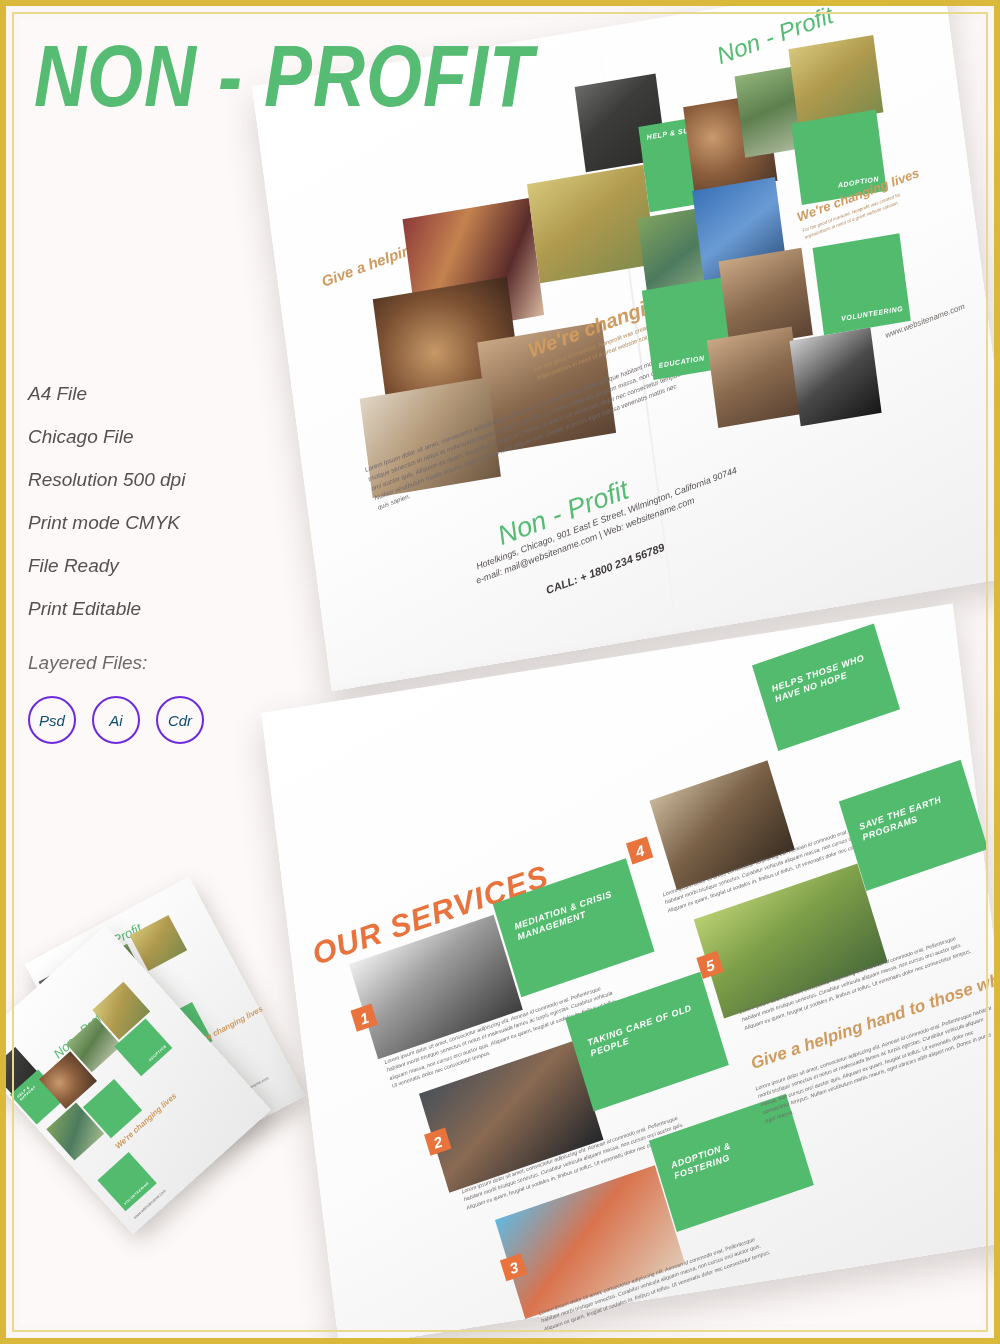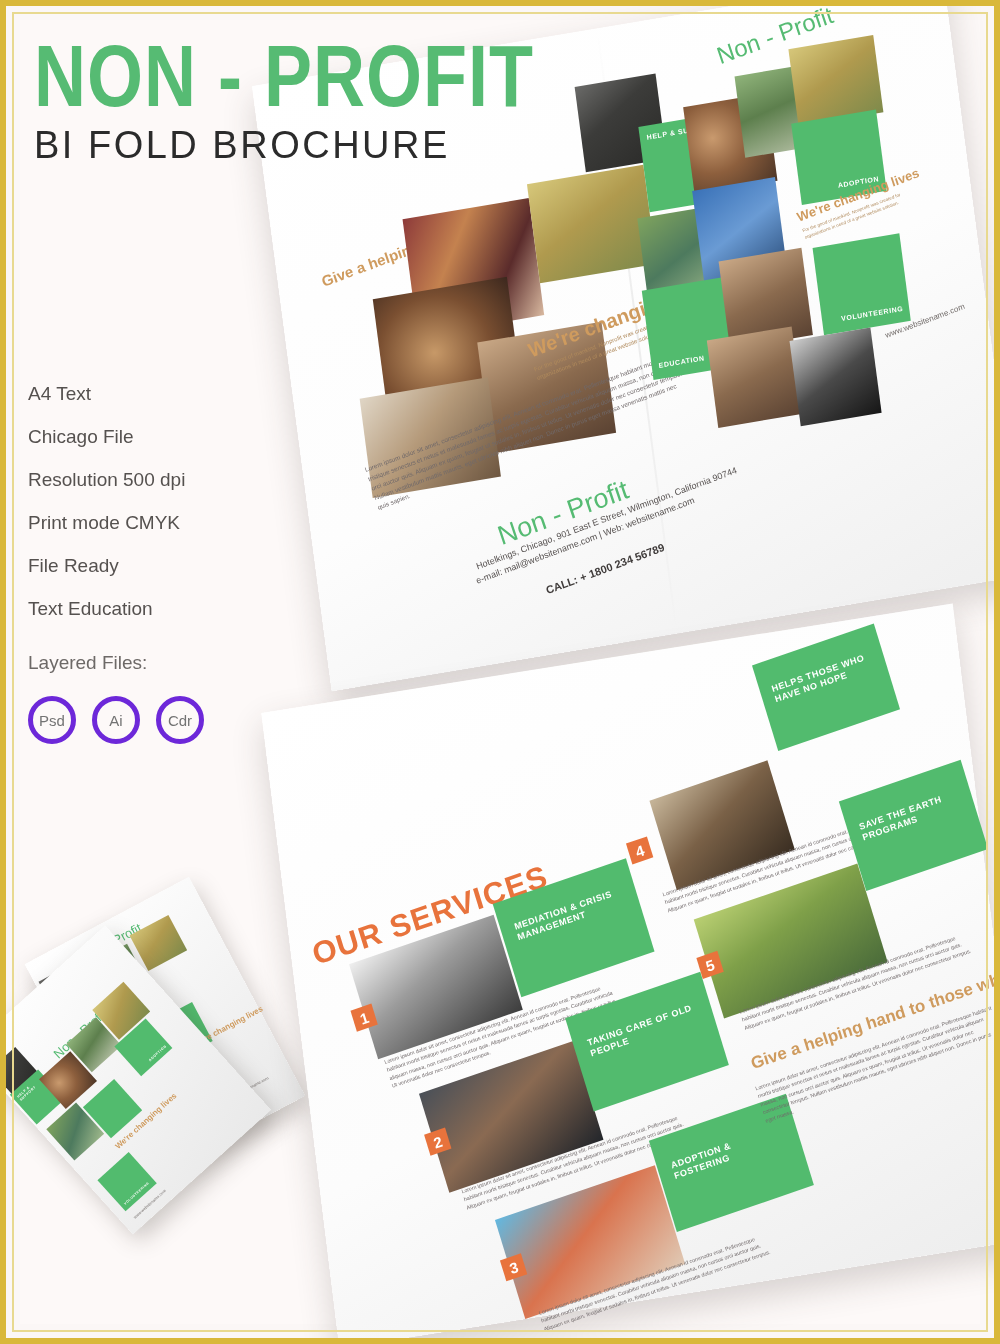--- a/index.html
+++ b/index.html
@@ -8,20 +8,21 @@
     font-family: "Liberation Sans", sans-serif;
     background: #ffffff;
     overflow: hidden;
   }
   .page {
     position: relative;
     width: 1000px; height: 1344px;
     background: #fbf7f6;
     border: 6px solid #d9b83a;
     overflow: hidden;
+    font-style: italic;
   }
   .page::after{
     content:""; position:absolute; inset:6px;
     border:2px solid #e8d98f; pointer-events:none; z-index:40;
   }
   .inner-frame{
     position:absolute; inset:14px;
     background:#fdf9f8;
     z-index:0;
   }
@@ -44,22 +45,22 @@
   
   .features{ position:absolute; left:22px; top:378px; z-index:12; }
   .feature{
     font-size:19px; color:#55514f; line-height:1; margin-bottom:24px;
     font-family:"Liberation Sans", sans-serif; font-weight:300;
   }
   .wf-label{ font-size:19px; color:#6d6967; margin-top:34px; margin-bottom:22px; font-weight:300;}
   .badges{ display:flex; gap:16px; }
   .badge{
     width:48px; height:48px; border-radius:50%;
-    border:5px solid #6d28d9; display:flex; align-items:center; justify-content:center;
-    font-size:15px; color:#737373; background:transparent; font-weight:300;
+    border:2px solid #6d28d9; display:flex; align-items:center; justify-content:center;
+    font-size:15px; color:#0c4a6e; background:transparent; font-weight:300;
   }
 
   
   .paper{ background:#ffffff; position:relative; }
   .greenbox{ background:#52bb6e; position:relative; }
   .grn-label{
     position:absolute; color:#ffffff; font-weight:bold;
     letter-spacing:0.6px; line-height:1.25; text-transform:uppercase;
   }
   .photo{ position:absolute; background-size:cover; background-position:center; }
@@ -151,30 +152,29 @@
   .tcover.b{ left:12px; top:60px; width:186px; height:248px; transform:rotate(-42deg); }
 </style>
 </head>
 <body>
 
 <div class="page">
   <div class="inner-frame"></div>
 
   <div class="header">
     <div class="title-main">NON - PROFIT</div>
-    <div class="title-sub">BI FOLD BROCHURE</div>
   </div>
 
   <div class="features">
-    <div class="feature">A4 Text</div>
+    <div class="feature">A4 File</div>
     <div class="feature">Chicago File</div>
     <div class="feature">Resolution 500 dpi</div>
     <div class="feature">Print mode CMYK</div>
     <div class="feature">File Ready</div>
-    <div class="feature">Text Education</div>
+    <div class="feature">Print Editable</div>
     <div class="wf-label">Layered Files:</div>
     <div class="badges">
       <div class="badge">Psd</div>
       <div class="badge">Ai</div>
       <div class="badge">Cdr</div>
     </div>
   </div>
 
   <div id="mock-top">
     <div class="sheet-top paper">

